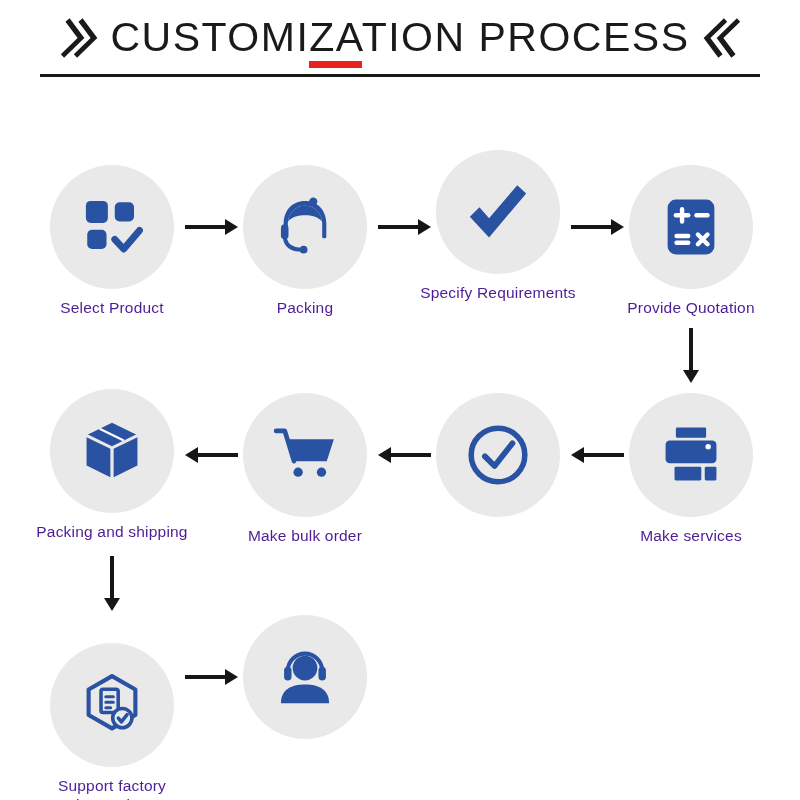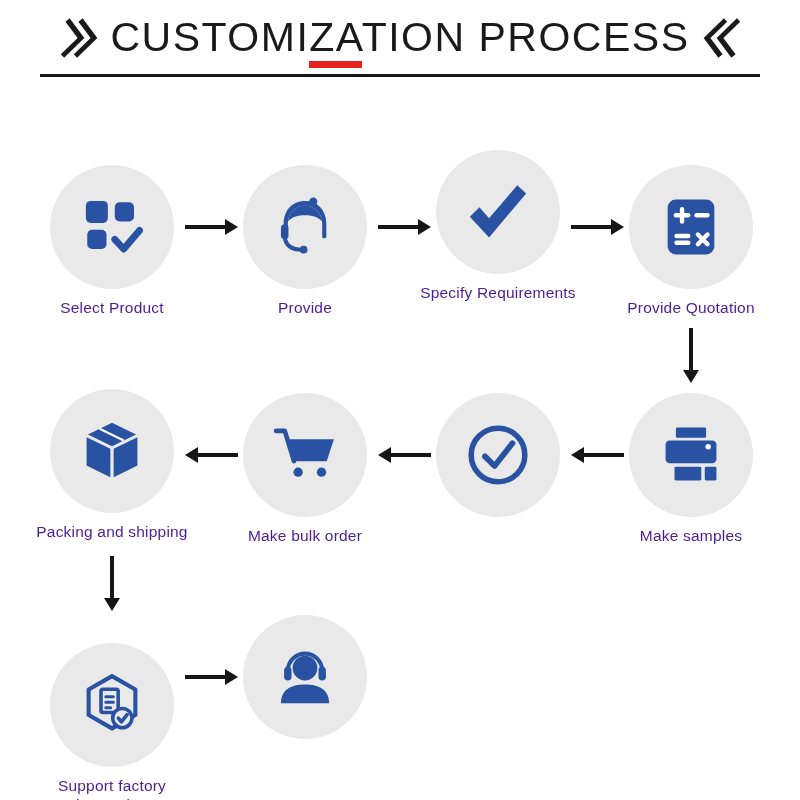--- a/index.html
+++ b/index.html
@@ -87,21 +87,21 @@
     <div class="circle">
       <svg class="icon" viewBox="0 0 48 48">
         <path d="M24 5 C14.5 5 8.5 12 8.5 21.5 L8.5 31 C8.5 32.6 11.5 32.6 11.5 31 L11.5 21.5 C11.5 14 17 8.5 24 8.5 C31 8.5 36.5 14 36.5 21.5 L36.5 31 C36.5 32.6 39.5 32.6 39.5 31 L39.5 21.5 C39.5 12 33.5 5 24 5 Z" fill="#2a52a2"></path>
         <path d="M11.5 20 C15 16.5 19 15.5 24 15.5 C29 15.5 33 16.5 36.5 20 L36.5 21.5 C36.5 14 31 8.5 24 8.5 C17 8.5 11.5 14 11.5 21.5 Z" fill="#2a52a2"></path>
         <circle cx="30" cy="5.5" r="3" fill="#2a52a2"></circle>
         <rect x="6.5" y="22" width="5.5" height="11" rx="2.75" fill="#2a52a2"></rect>
         <path d="M9.5 33 C11 38.5 16 40.5 21 40.5" stroke="#2a52a2" stroke-width="2.8" fill="none" stroke-linecap="round"></path>
         <circle cx="23" cy="40.5" r="2.8" fill="#2a52a2"></circle>
       </svg>
     </div>
-    <div class="label">Provide</div>
+    <div class="label">Packing</div>
   </div>
 
   <div class="step" style="left:403px;top:150px">
     <div class="circle">
       <svg class="icon" viewBox="0 0 48 48">
         <path d="M3.5 27.5 L10.5 20.5 L17.5 28.5 L38 4.5 L44.5 10.5 L17.5 42.5 Z" fill="#2a52a2"></path>
       </svg>
     </div>
     <div class="label">Specify Requirements</div>
   </div>
@@ -127,21 +127,21 @@
   <div class="step" style="left:596px;top:393px">
     <div class="circle">
       <svg class="icon" viewBox="0 0 48 48" fill="#2a52a2">
         <rect x="13" y="4" width="22" height="7.5" rx="1"></rect>
         <rect x="5.5" y="13.5" width="37" height="16.5" rx="3"></rect>
         <rect x="12" y="32.5" width="19.5" height="10" rx="1"></rect>
         <rect x="34" y="32.5" width="8.5" height="10" rx="1"></rect>
         <circle cx="36.5" cy="18" r="2" fill="#ffffff"></circle>
       </svg>
     </div>
-    <div class="label">Make samples</div>
+    <div class="label">Make services</div>
   </div>
 
   <div class="step" style="left:403px;top:393px">
     <div class="circle">
       <svg class="icon" viewBox="0 0 48 48" fill="none" stroke="#2a52a2">
         <circle cx="24" cy="24" r="19.5" stroke-width="4"></circle>
         <path d="M14.5 25 L21.5 32 L34.5 15.5" stroke-width="4.2" stroke-linecap="round" stroke-linejoin="round"></path>
       </svg>
     </div>
   </div>

